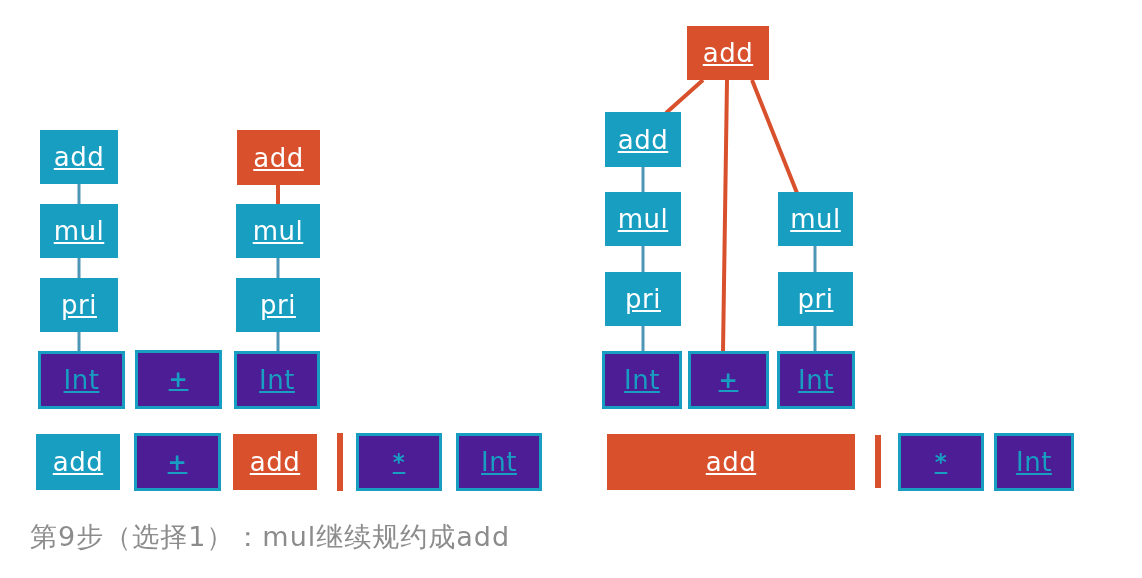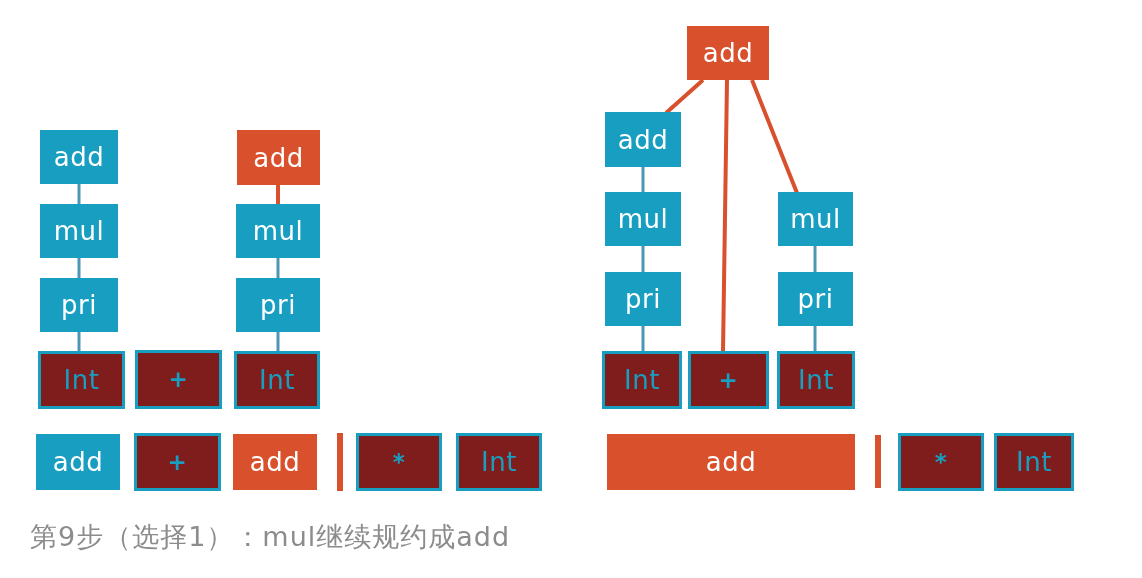--- a/index.html
+++ b/index.html
@@ -16,24 +16,25 @@
     background:var(--white);
     font-family:"DejaVu Sans","Liberation Sans",sans-serif;
     overflow:hidden;
   }
   .box{
     position:absolute;
     display:flex;align-items:center;justify-content:center;
     font-size:26px;line-height:1;
     box-sizing:border-box;
     letter-spacing:0.5px;
+    text-decoration:underline;
   }
   .teal{background:var(--teal);color:#fff;}
   .orange{background:var(--orange);color:#fff;}
-  .outline{background:#7f1d1d;border:3px solid var(--teal);color:var(--teal);}
+  .outline{background:#4c1d95;border:3px solid var(--teal);color:var(--teal);}
   .op{font-size:23px;font-weight:bold;}
   .divider{position:absolute;background:var(--orange);}
   .caption{
     position:absolute;
     font-size:27px;color:var(--caption);
     white-space:nowrap;letter-spacing:1px;
   }
   svg.edges{position:absolute;left:0;top:0;pointer-events:none;}
   .edge-blue{stroke:var(--connector);stroke-width:3;}
   .edge-orange{stroke:var(--orange);stroke-width:4;}

